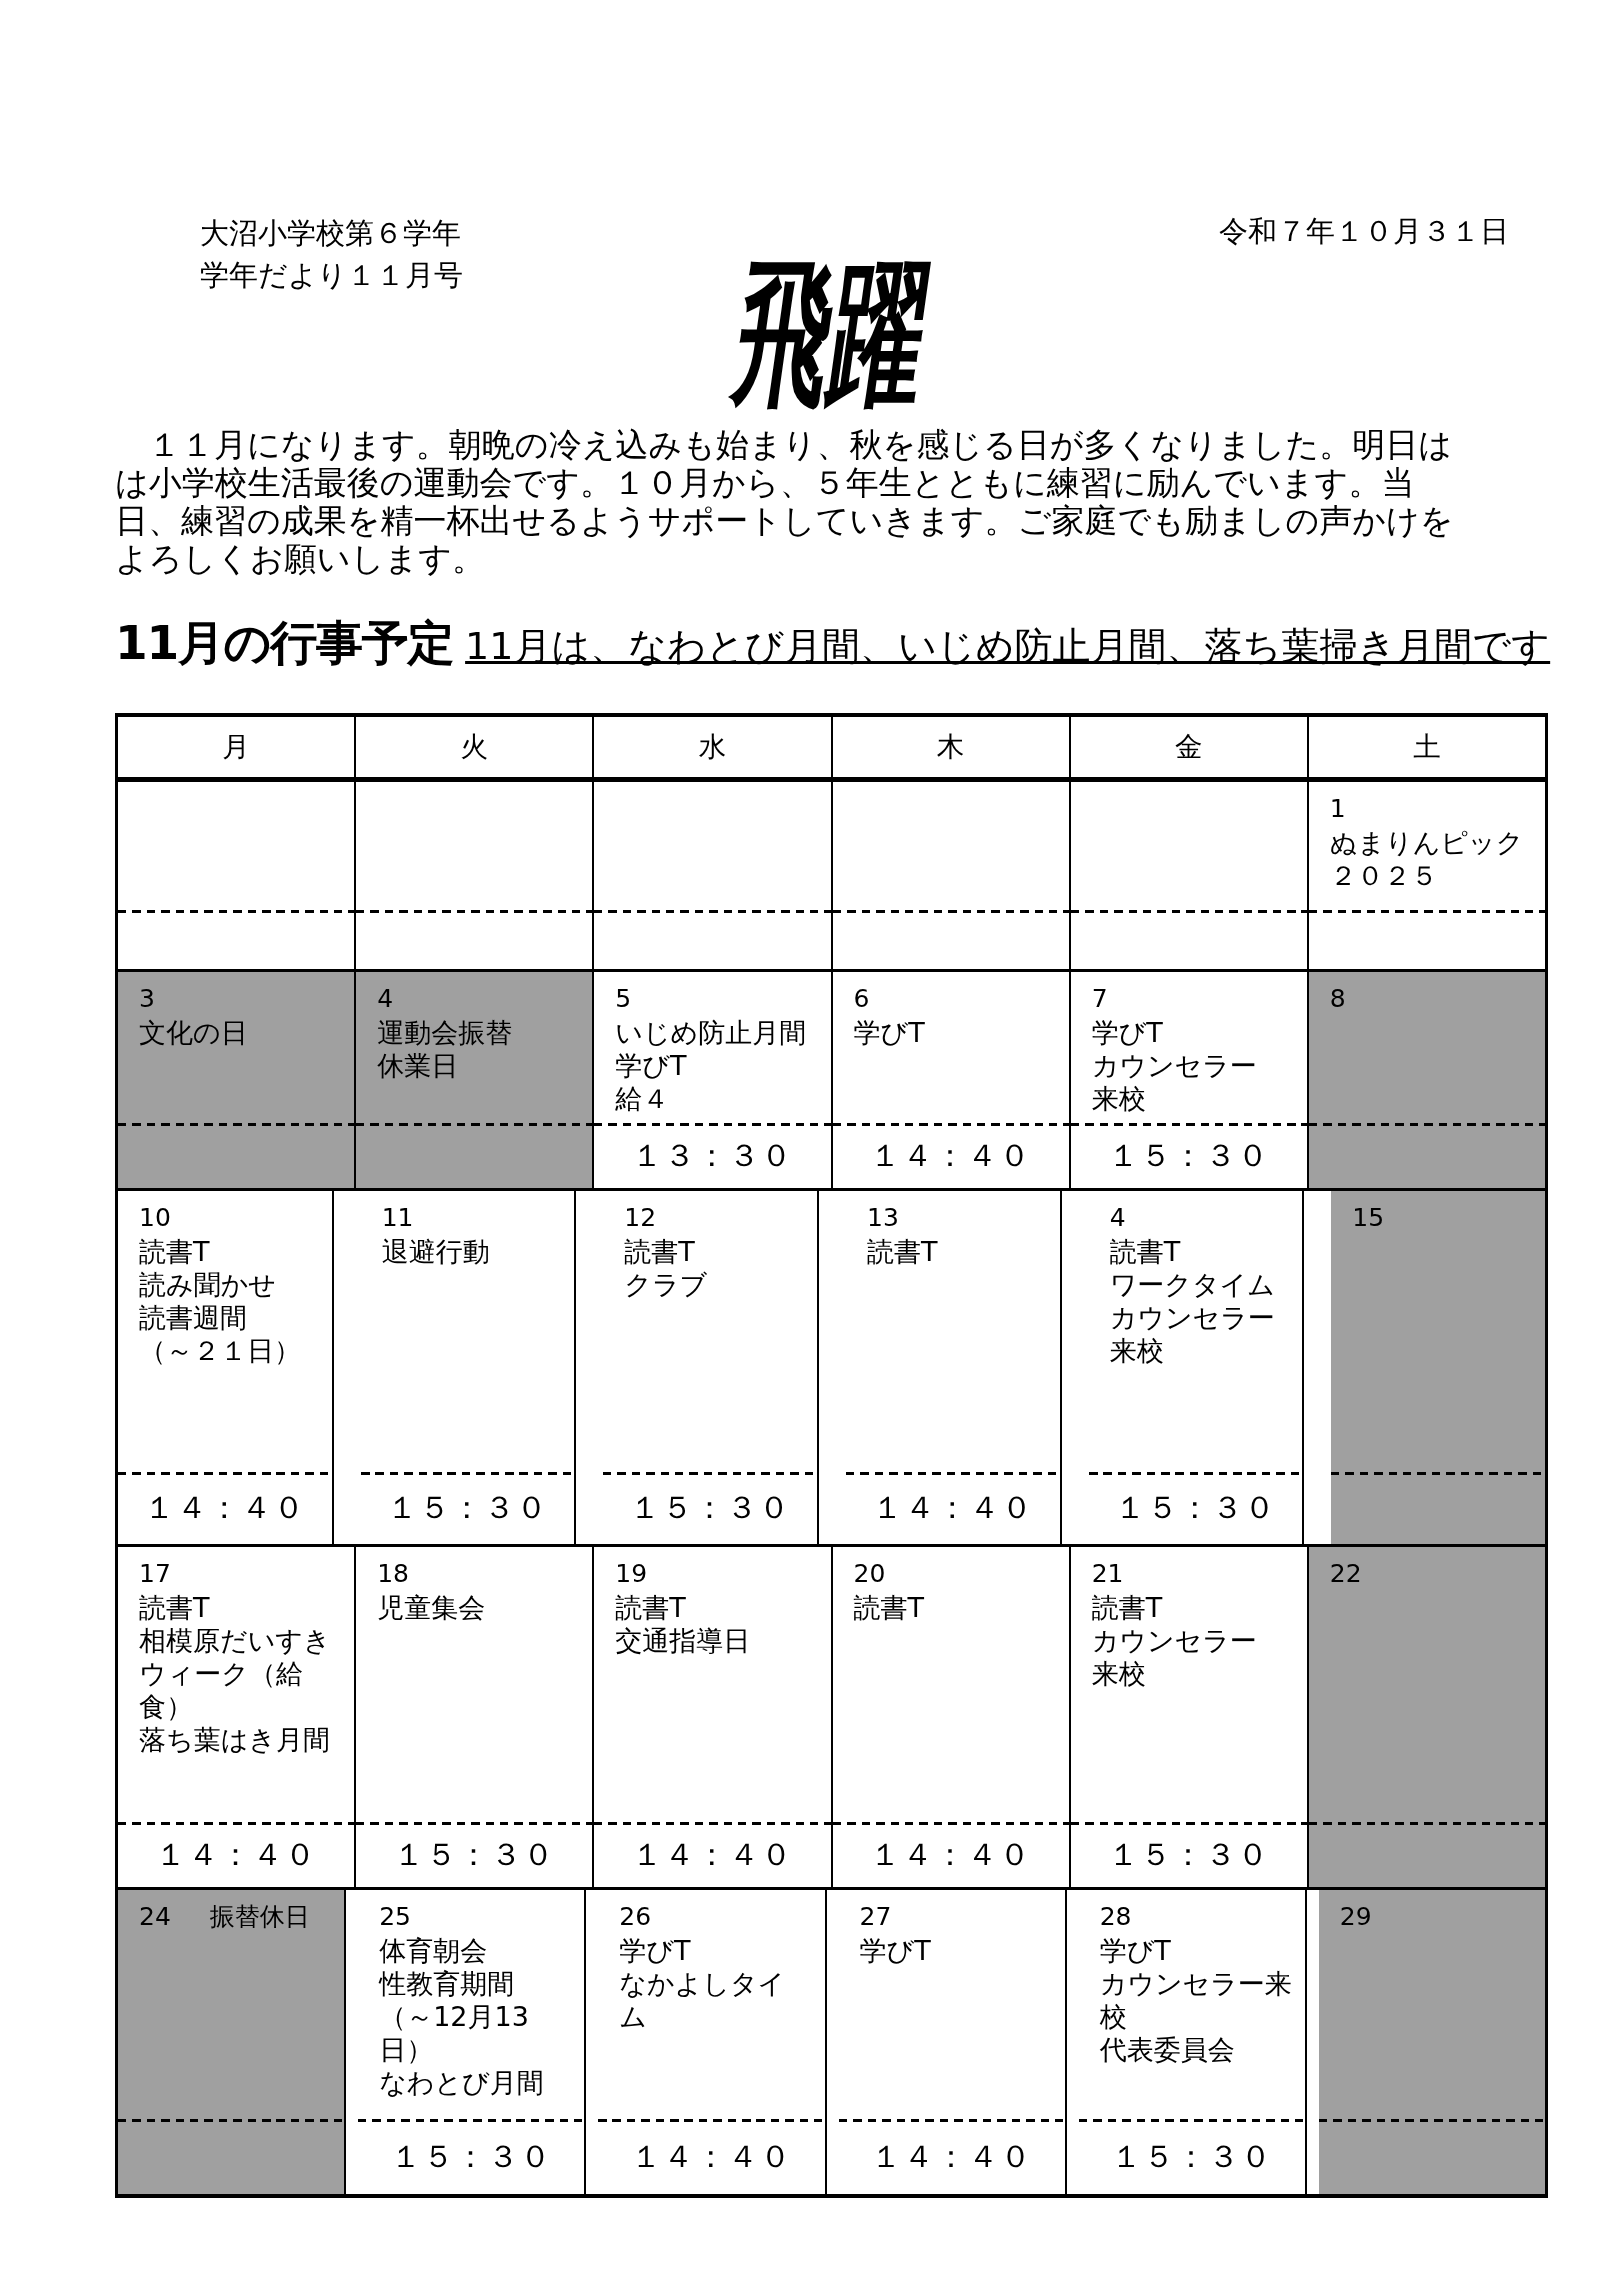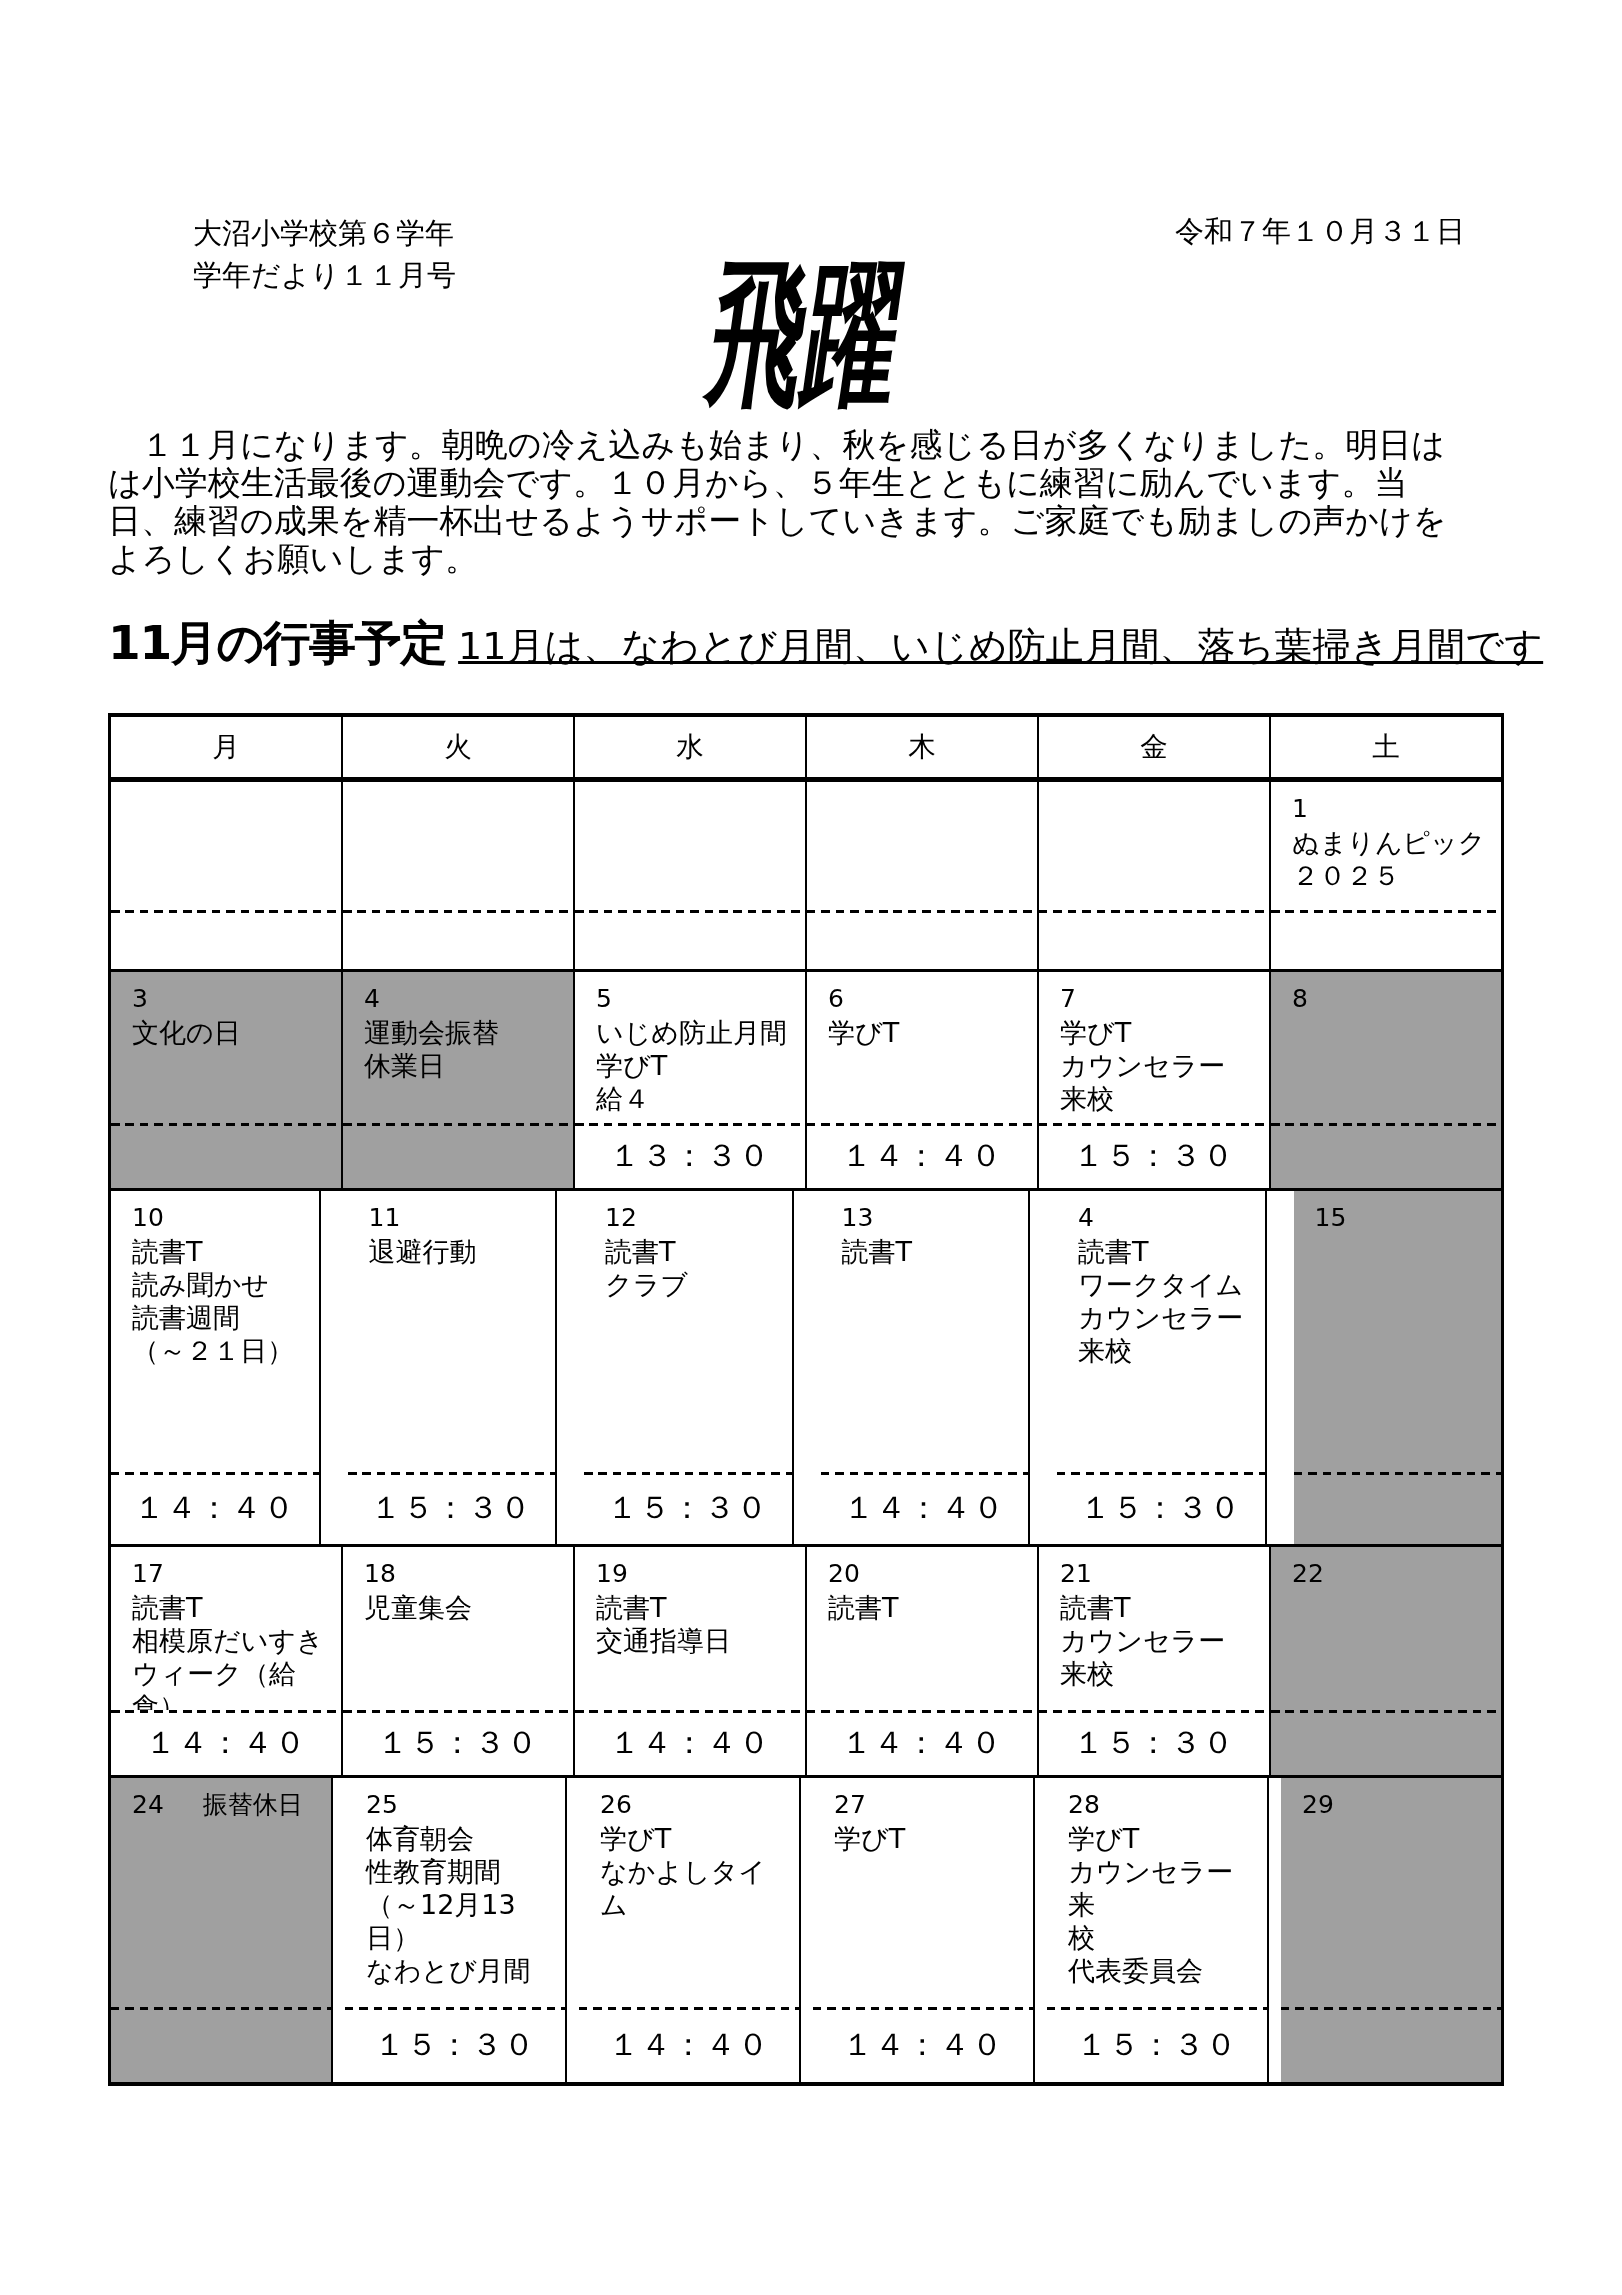--- a/index.html
+++ b/index.html
@@ -5,21 +5,22 @@
   * { box-sizing: border-box; margin: 0; padding: 0; }
   html, body { background: #ffffff; }
   body {
     width: 1623px;
     height: 2295px;
     color: #000;
     font-family: "DejaVu Sans", "Liberation Sans", sans-serif;
     overflow: hidden;
   }
   .content {
-    padding: 212px 119px 0 108px;
+    padding: 212px 75px 0 108px;
+    margin-left: 7px;
   }
   
   .header-grid {
     display: grid;
     grid-template-columns: 1fr auto 1fr;
     align-items: start;
   }
   .meta { margin-left: 85px; font-size: 29px; line-height: 42px; white-space: nowrap; }
   .issue-date { font-size: 29px; text-align: right; margin-right: 39px; white-space: nowrap; }
   .newsletter-title {
@@ -98,21 +99,21 @@
     height: 2.6px;
     background: repeating-linear-gradient(90deg, #000 0 8.5px, transparent 8.5px 14.4px);
   }
   
   .week-row:nth-child(1) { height: 190px; }
   .week-row:nth-child(1) .cell-time { height: 59px; }
   .week-row:nth-child(2) { height: 219px; }
   .week-row:nth-child(2) .cell-time { height: 65px; }
   .week-row:nth-child(3) { height: 356px; gap: 27px; }
   .week-row:nth-child(3) .cell-time { height: 72px; }
-  .week-row:nth-child(4) { height: 231px; }
+  .week-row:nth-child(4) { height: 343px; }
   .week-row:nth-child(4) .cell-time { height: 65px; }
   .week-row:nth-child(5) { height: 304px; gap: 12px; }
   .week-row:nth-child(5) .cell-time { height: 75px; }
 </style>
 </head>
 <body>
 
 <div class="content">
 
   <div class="header-grid">

